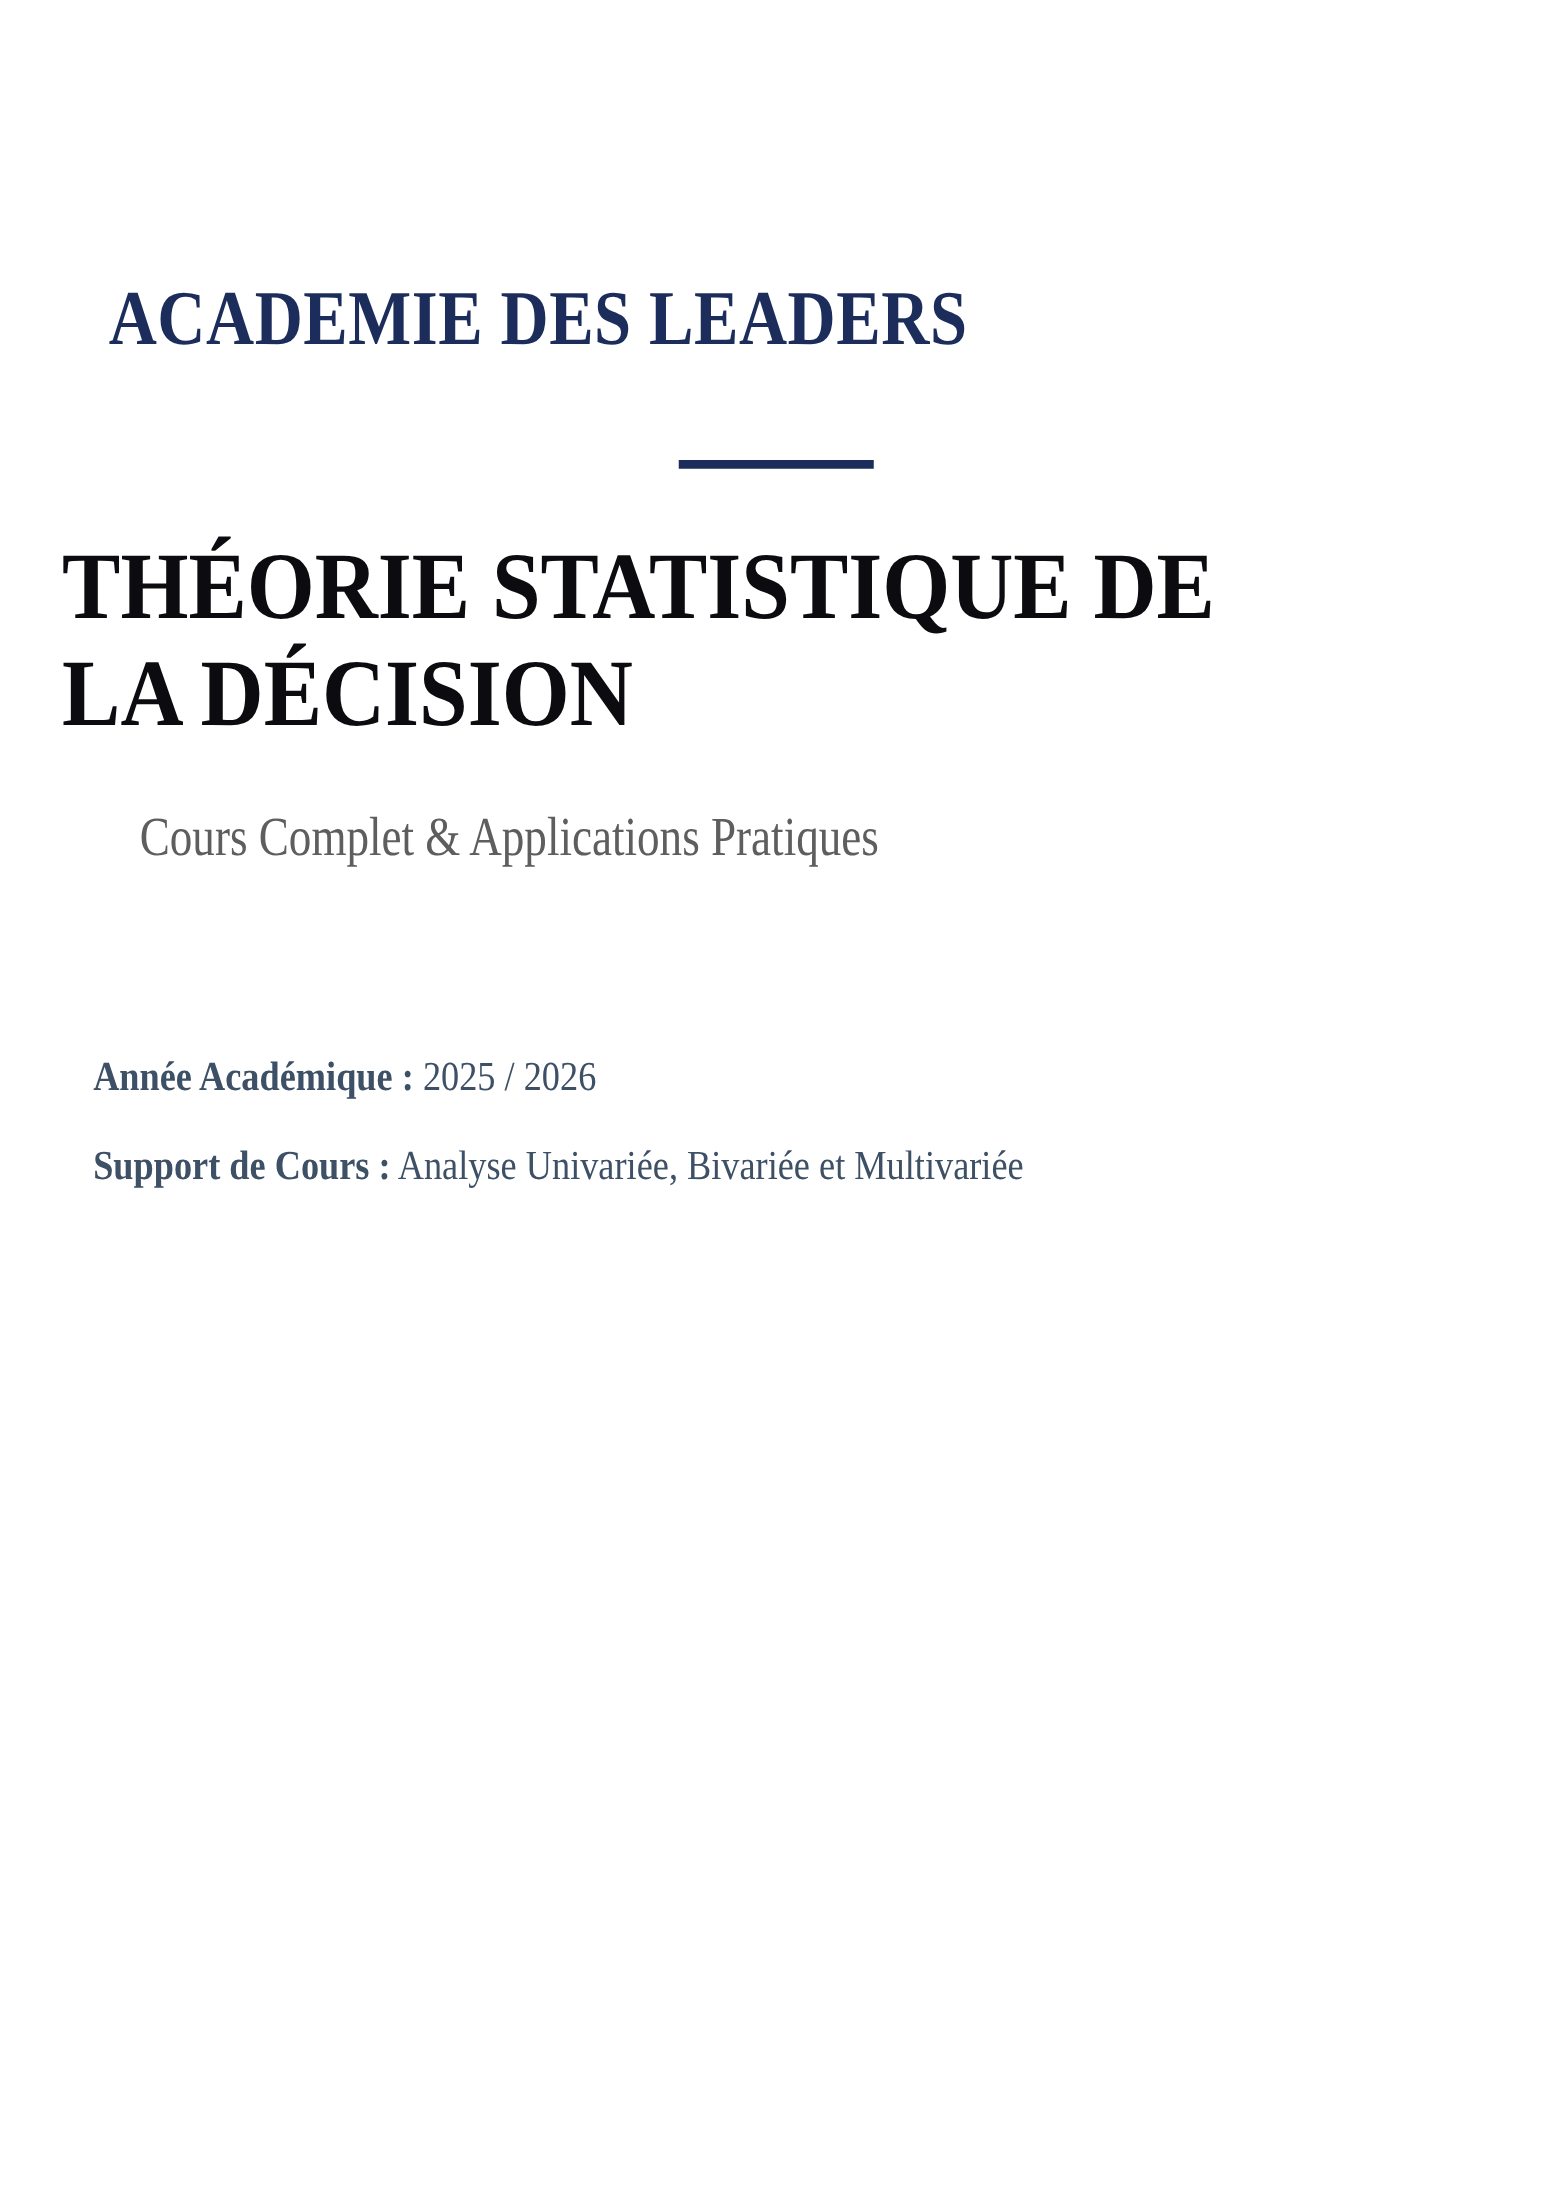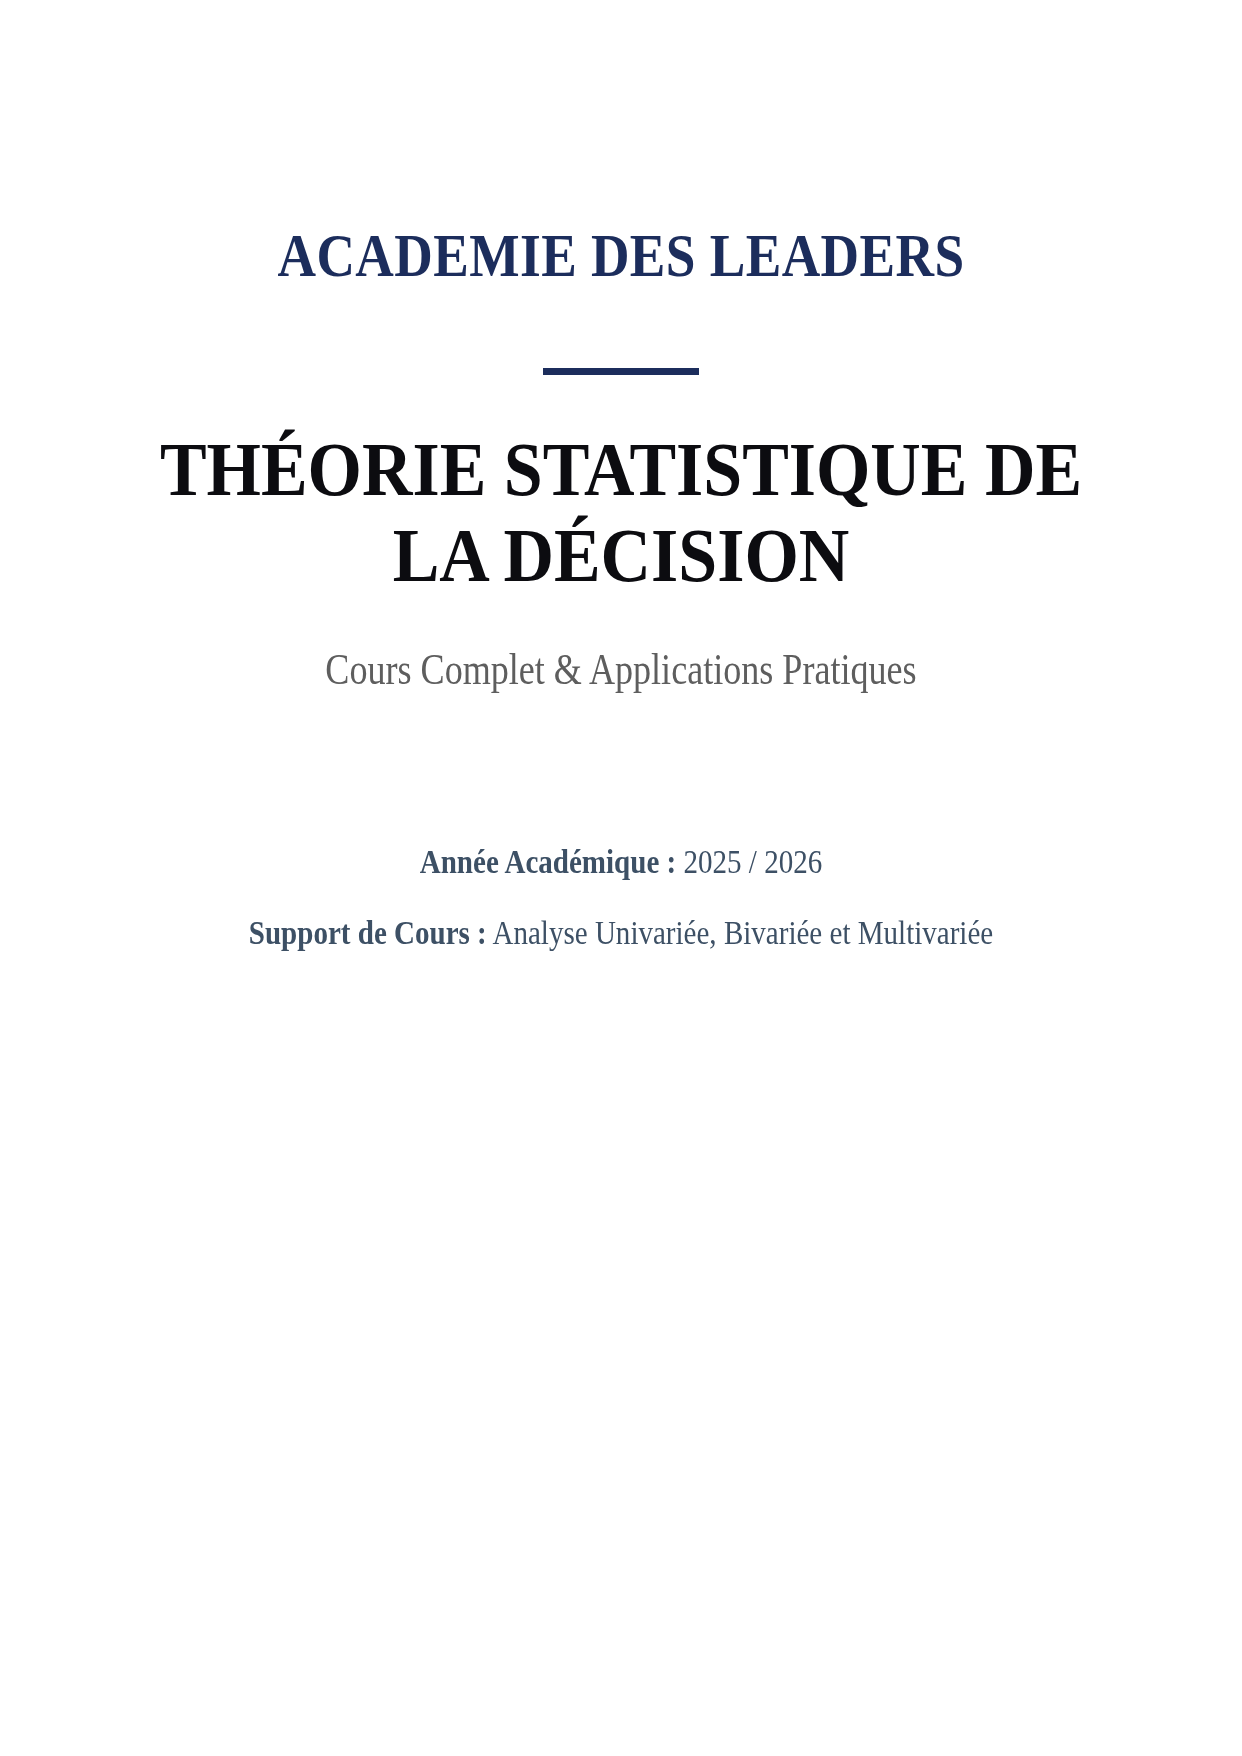--- a/index.html
+++ b/index.html
@@ -14,21 +14,21 @@
     height: 1756px;
     margin: 0 auto;
     font-family: "Liberation Serif", "DejaVu Serif", serif;
     overflow: hidden;
   }
 
   .page {
     width: 1242px;
     height: 1756px;
     background: #ffffff;
-    text-align: center;
+    text-align: left;
     position: relative;
   }
 
   
   .institution {
     padding-top: 218px;
     font-size: 62px;
     font-weight: bold;
     line-height: 1.2;
     letter-spacing: 0.5px;

